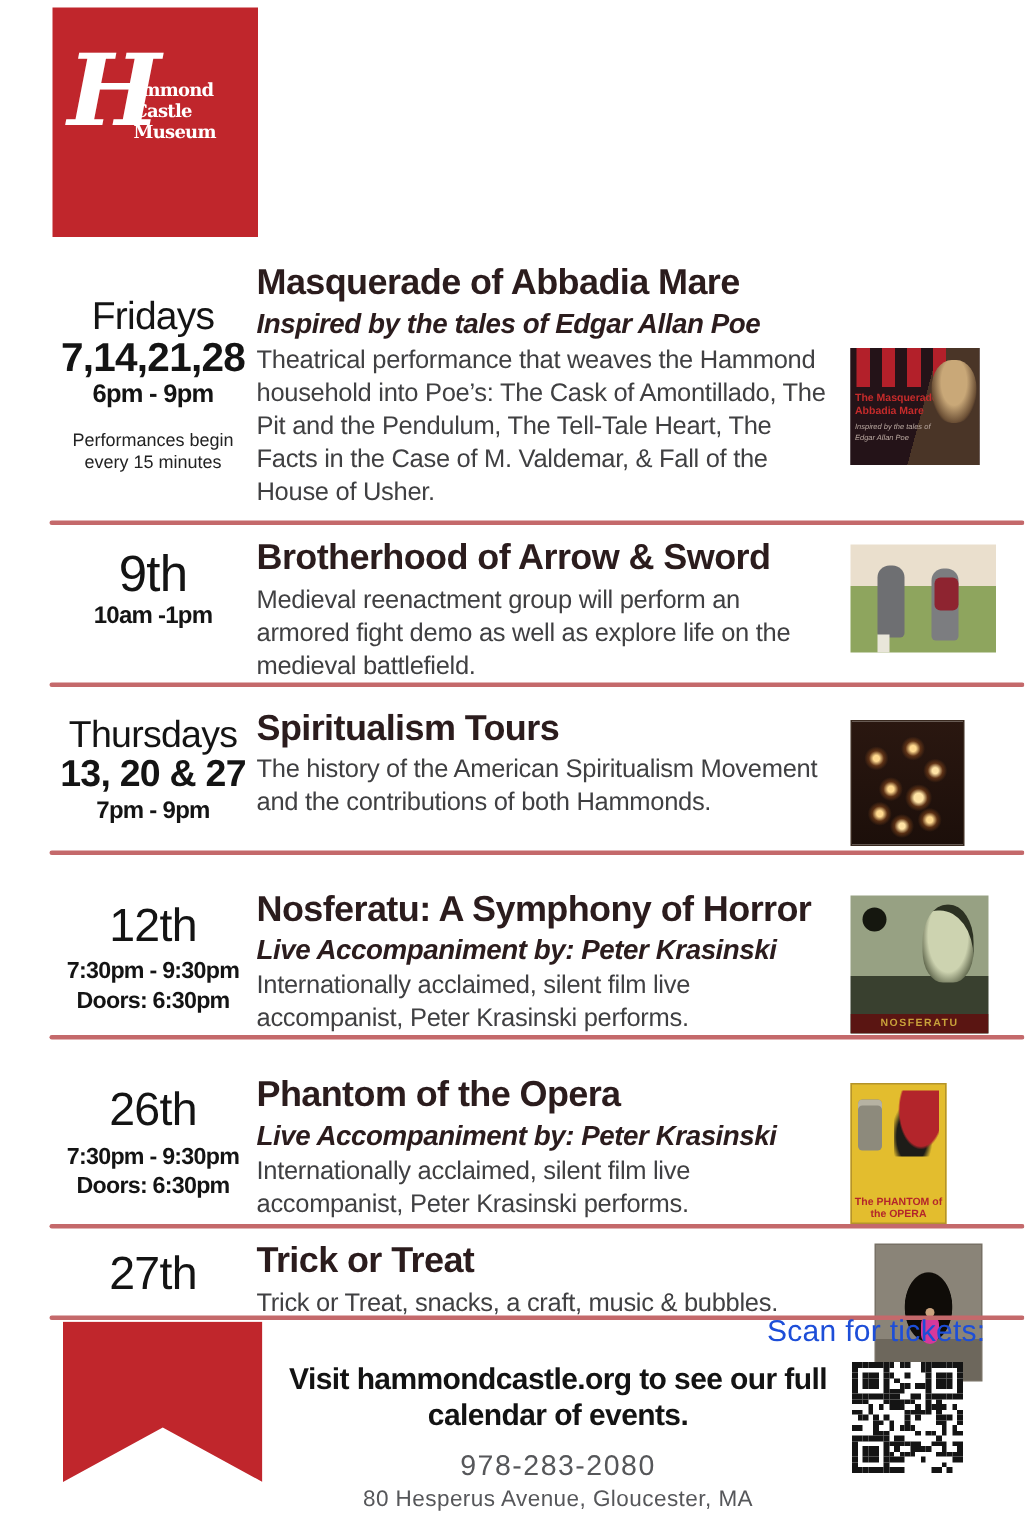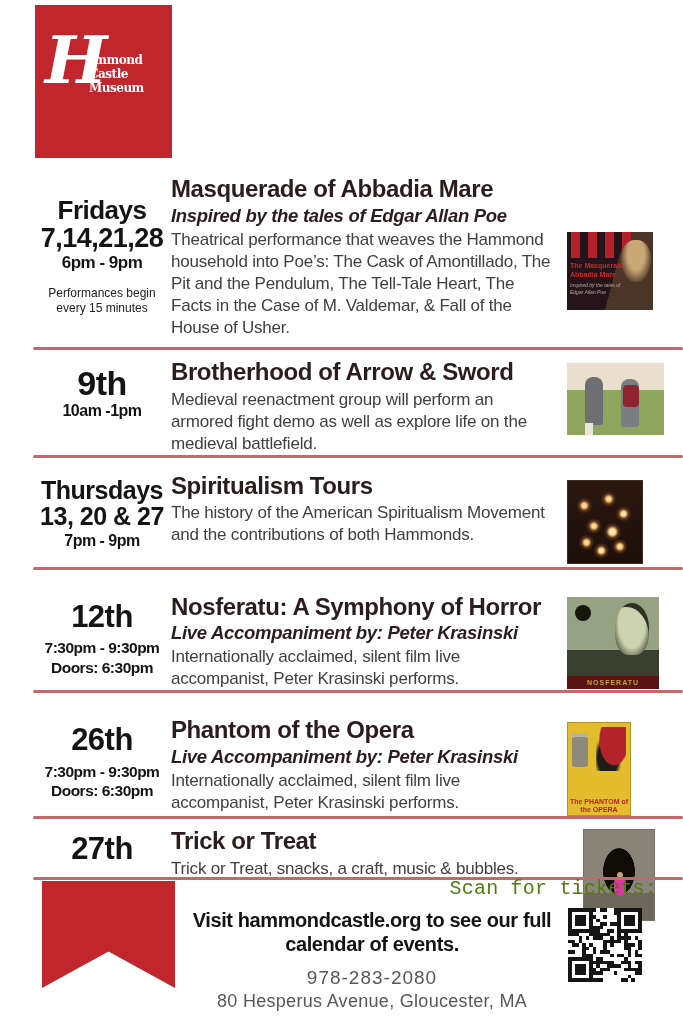--- a/index.html
+++ b/index.html
@@ -30,21 +30,21 @@
     font-size:60px; line-height:1.04; letter-spacing:-2px;
   }
   .main-title .t2 { margin-left:42px; margin-top:-4px; }
 
   
   .events { position:absolute; left:33px; top:165px; width:650px; }
   .row { display:flex; align-items:flex-start; }
   .divider { height:3px; background:#c4696b; border-radius:2px; }
 
   .date-col { width:138px; flex:none; text-align:center; color:#141414; letter-spacing:-.5px; }
-  .d-big  { font-weight:bold; line-height:1.02; }
+  .d-big  { font-weight:normal; line-height:1.02; }
   .d-big2 { font-weight:bold; line-height:1.05; }
   .d-time, .d-doors { font-weight:bold; line-height:1.25; }
   .d-note { font-weight:normal; font-size:12px; line-height:1.25; color:#222; margin-top:13px; letter-spacing:0; }
 
   .content-col { flex:1; padding-right:10px; }
   .c-title { font-size:24px; font-weight:bold; letter-spacing:-.4px; line-height:1.2; color:#2b1c1d; }
   .c-sub   { font-size:18.5px; font-weight:bold; font-style:italic; letter-spacing:-.3px; line-height:1.25; color:#2b1c1d; }
   .c-desc  { font-size:17px; line-height:1.29; color:#404042; letter-spacing:-.2px; margin-top:2px; }
 
   .thumb-col { width:116px; flex:none; display:flex; }
@@ -137,29 +137,29 @@
     background:#d6399b; border-radius:5px 5px 7px 7px; }
   .t-trick::after { content:""; position:absolute; left:33px; top:42px; width:6px; height:6px;
     background:#caa37e; border-radius:50%; }
 
   
   .footer { position:absolute; left:0; right:0; top:877px; bottom:0; }
   .footer .f-divider { position:absolute; left:33px; right:0; top:0; height:3px; background:#c4696b; border-radius:2px; }
   .ribbon { position:absolute; left:42px; top:4px; width:133px; height:107px; background:#c0262c;
     -webkit-clip-path:polygon(0 0,100% 0,100% 100%,50% 66%,0 100%);
     clip-path:polygon(0 0,100% 0,100% 100%,50% 66%,0 100%); }
-  .scan-label { position:absolute; right:26px; top:0; font-size:20px; color:#4d7c0f; letter-spacing:.2px;font-family:Liberation Mono, monospace; }
+  .scan-label { position:absolute; right:26px; top:0; font-size:20px; color:#1d4ed8; letter-spacing:.2px; }
   .qr { position:absolute; left:568px; top:31px; width:74px; height:74px;
     display:grid; grid-template-columns:repeat(21,1fr); grid-template-rows:repeat(21,1fr);
     background:#fff; }
   .qr .on { background:#141414; }
   .f-center { position:absolute; left:183px; top:31px; width:378px; text-align:center; }
   .f-bold { font-size:20px; font-weight:bold; color:#131313; letter-spacing:-.4px; line-height:1.2; }
   .f-phone { font-size:19px; color:#56575a; letter-spacing:1px; margin-top:11px; }
-  .f-addr  { font-size:18px; color:#56575a; letter-spacing:.3px; margin-top:2px; }
+  .f-addr  { font-size:15px; color:#56575a; letter-spacing:.3px; margin-top:2px; }
 </style>
 </head>
 <body>
 
 <div class="page">
 
   <div class="logo">
     <span class="logo-h">H</span>
     <div class="logo-text">
       <div class="l1">ammond</div>

